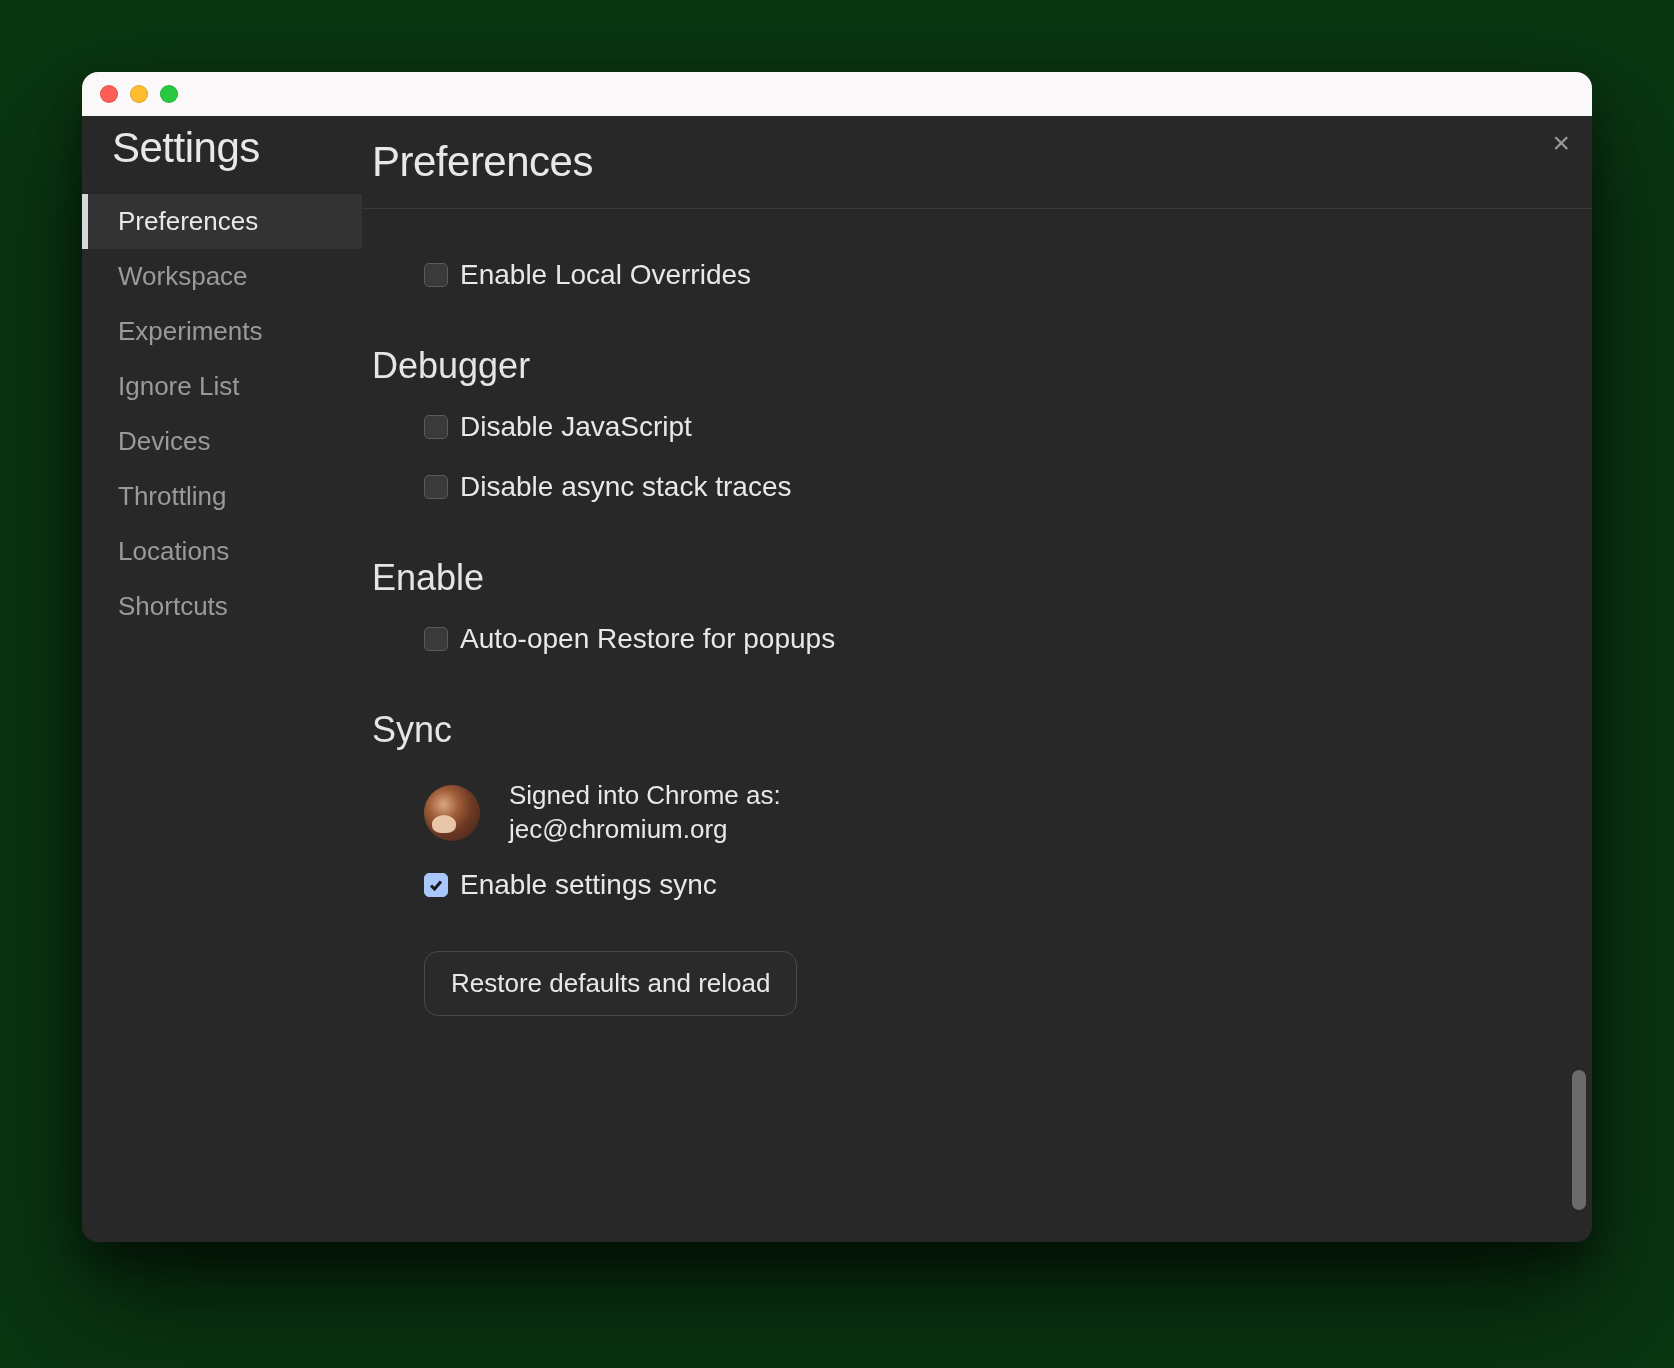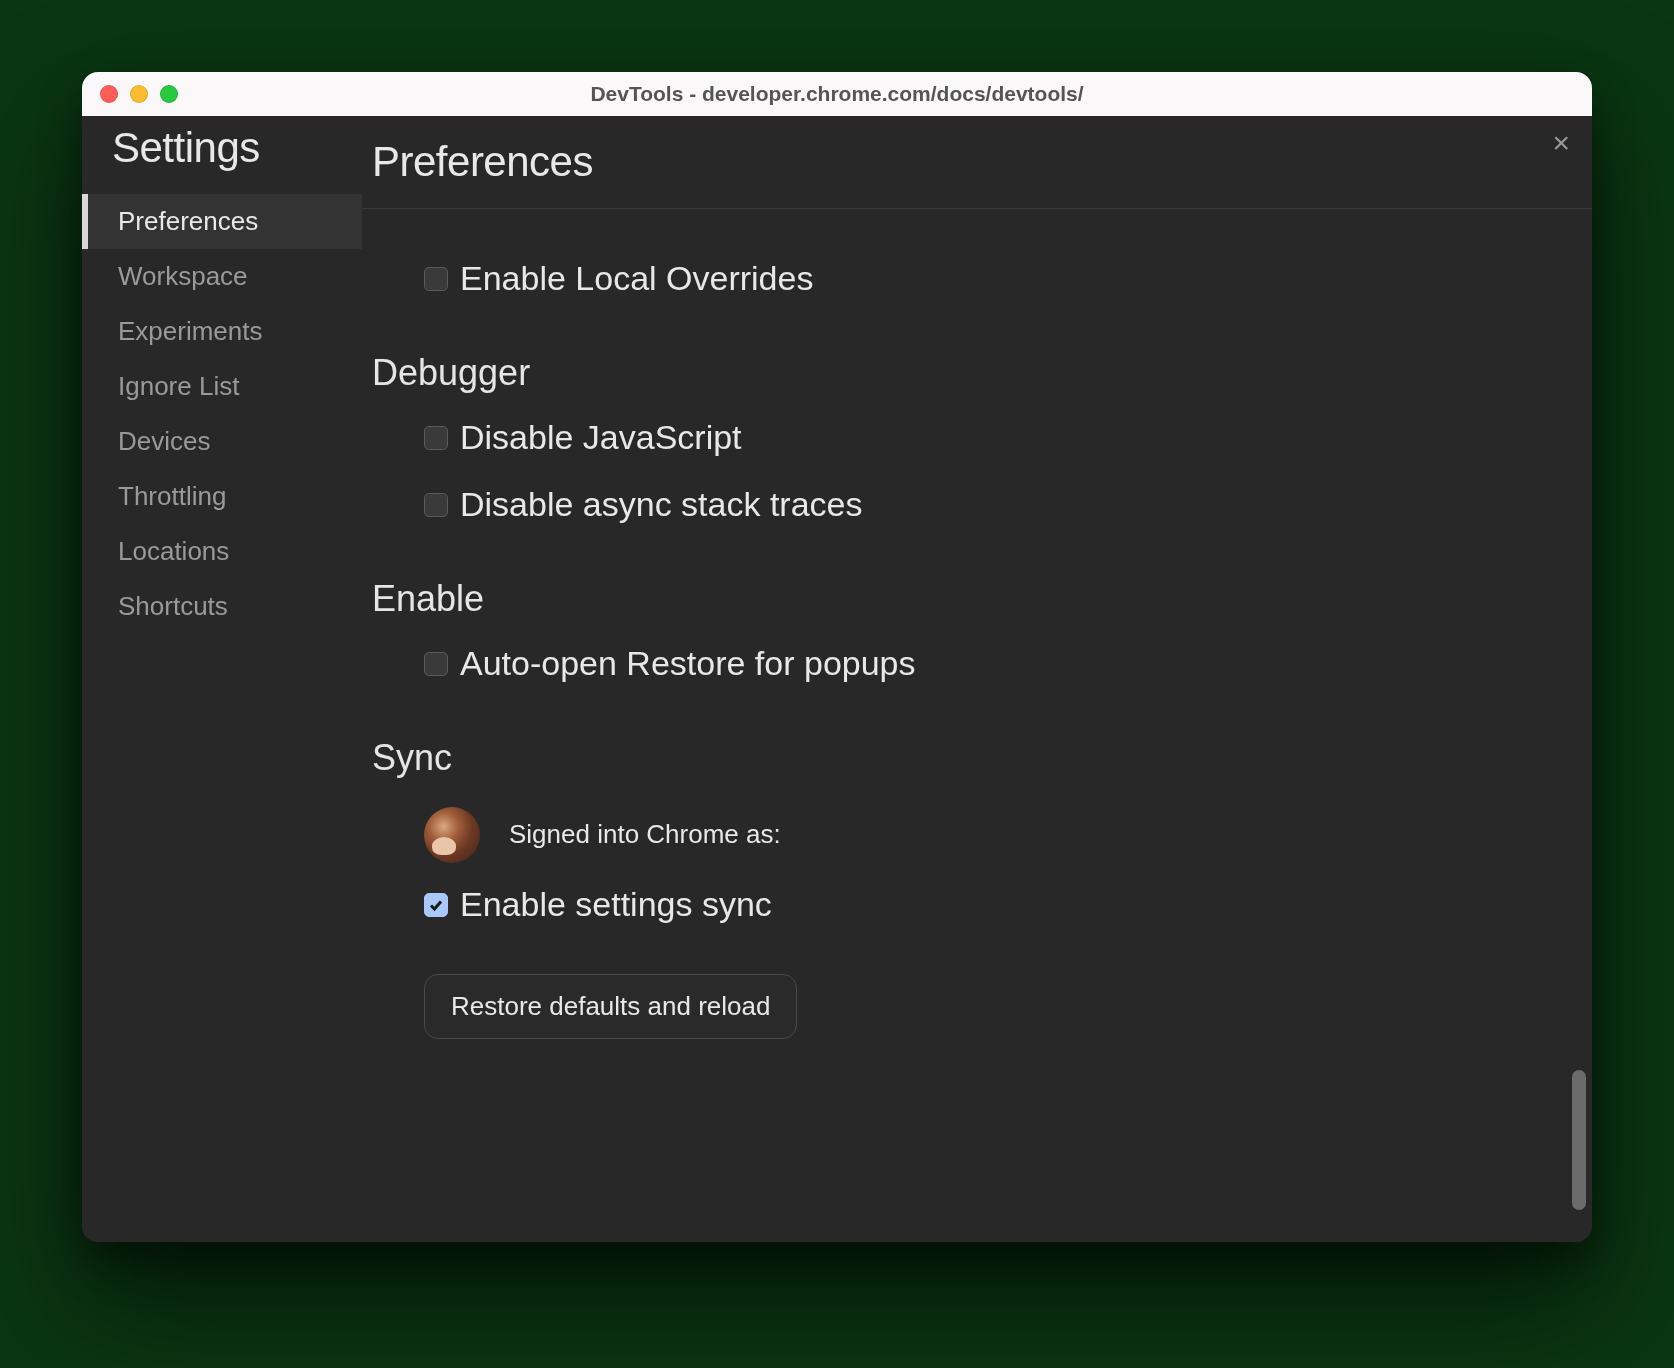--- a/index.html
+++ b/index.html
@@ -135,21 +135,21 @@
     font-size: 36px;
     margin: 40px 0 10px 0;
   }
 
   .setting-row {
     display: flex;
     align-items: center;
     gap: 12px;
     padding: 14px 0 14px 52px;
     color: #e8e8e8;
-    font-size: 34px;
+    font-size: 28px;
   }
 
   
   .cb {
     width: 24px; height: 24px;
     border-radius: 5px;
     background: #3a3a3a;
     border: 1px solid #5a5a5a;
     flex: 0 0 auto;
     display: inline-flex;
@@ -223,21 +223,20 @@
 
 <div class="stage">
   <div class="window">
 
     <div class="titlebar">
       <div class="traffic">
         <div class="dot dot-red"></div>
         <div class="dot dot-yellow"></div>
         <div class="dot dot-green"></div>
       </div>
-      <div class="title-text">DevTools - developer.chrome.com/docs/devtools/</div>
     </div>
 
     <div class="content">
       <div class="close-x">×</div>
 
       <div class="sidebar">
         <div class="sidebar-title">Settings</div>
         <ul class="side-list">
           <li class="side-item active"><span>Preferences</span></li>
           <li class="side-item"><span>Workspace</span></li>
@@ -275,20 +274,21 @@
             <div class="setting-row">
               <span class="cb"></span>
               <span>Auto-open Restore for popups</span>
             </div>
 
             <div class="section-heading">Sync</div>
             <div class="identity">
               <div class="avatar"></div>
               <div class="identity-text">
                 <div>Signed into Chrome as:</div>
+                <div>jec@chromium.org</div>
               </div>
             </div>
             <div class="setting-row">
               <span class="cb checked">
                 <svg viewBox="0 0 16 16">
                     <polyline points="3,8.5 6.5,12 13,4.5"></polyline>
                   </svg>
               </span>
               <span>Enable settings sync</span>
             </div>

